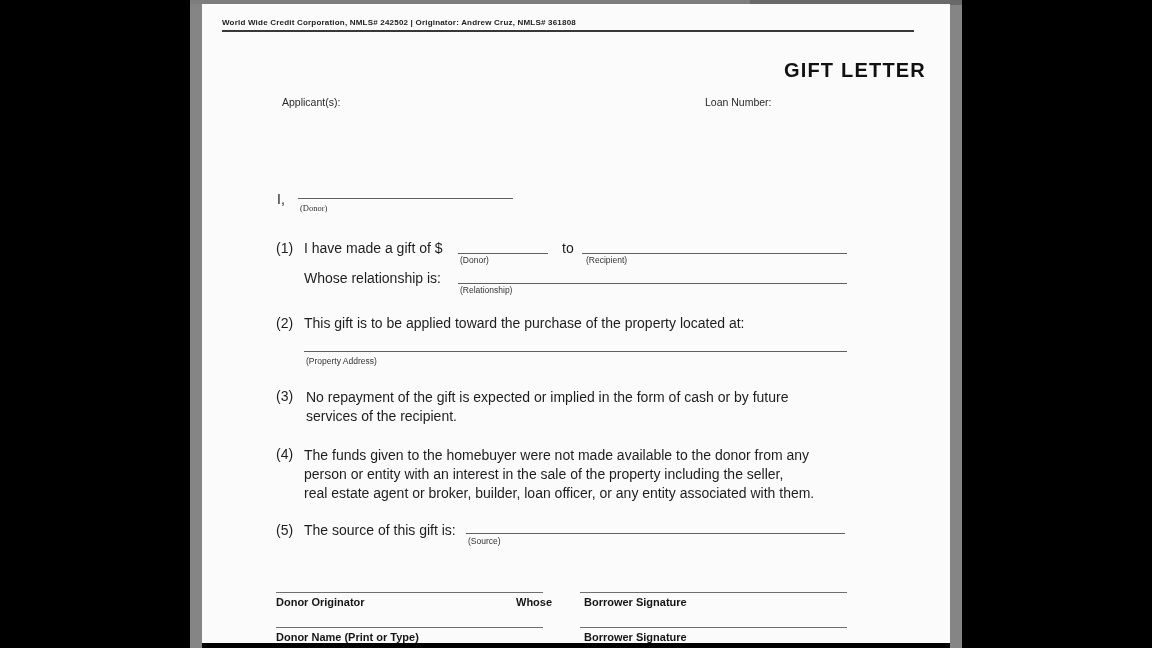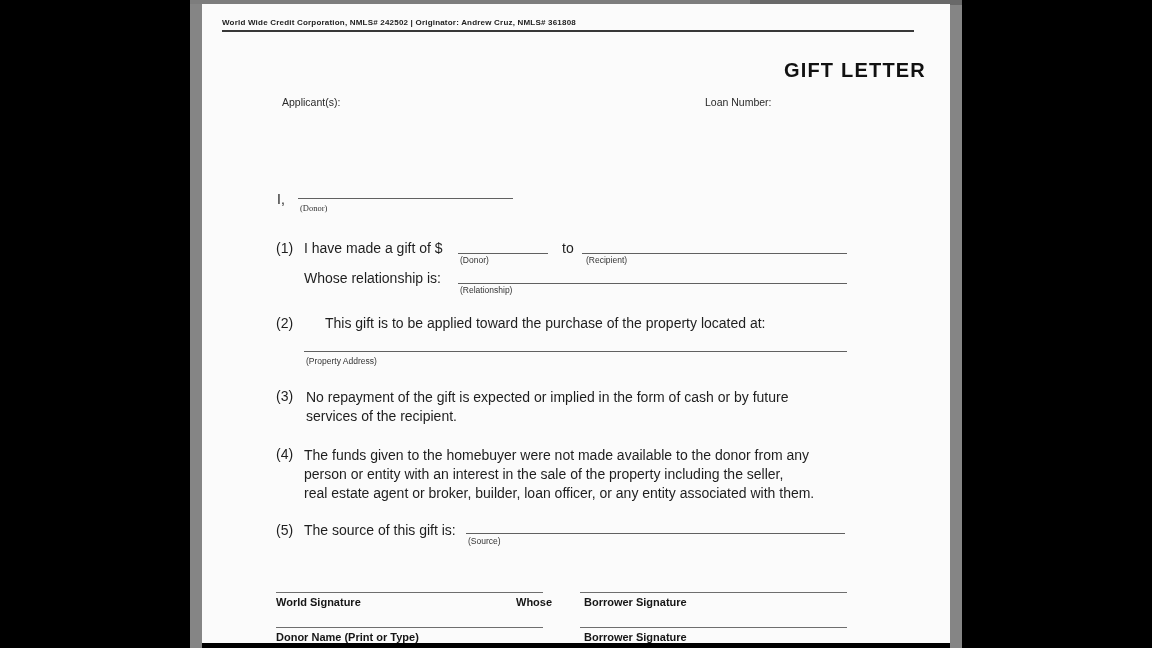--- a/index.html
+++ b/index.html
@@ -49,21 +49,21 @@
   .ul-amount{left:256px;top:249px;width:90px;}
   .t1-to{left:360px;top:236px;}
   .ul-recipient{left:380px;top:249px;width:265px;}
   .hint-amount{left:258px;top:251px;}
   .hint-recipient{left:384px;top:251px;}
   .t1b{left:102px;top:266px;}
   .ul-relationship{left:256px;top:279px;width:389px;}
   .hint-relationship{left:258px;top:281px;}
 
   
-  .n2{left:74px;top:311px;}  .t2{left:102px;top:311px;margin-left:21px;}
+  .n2{left:74px;top:311px;}  .t2{left:102px;top:311px;}
   .ul-property{left:102px;top:347px;width:543px;}
   .hint-property{left:104px;top:352px;}
 
   
   .n3{left:74px;top:384px;}  .t3{left:104px;top:384px;}
 
   
   .n4{left:74px;top:442px;}  .t4{left:102px;top:442px;}
 
   
@@ -127,21 +127,21 @@
 person or entity with an interest in the sale of the property including the seller,
 real estate agent or broker, builder, loan officer, or any entity associated with them.</div>
 
     <div class="abs t n5">(5)</div>
     <div class="abs t t5">The source of this gift is:</div>
     <div class="abs uline ul-source"></div>
     <div class="abs hint hint-source">(Source)</div>
 
     <div class="abs sigline sig-l1"></div>
     <div class="abs sigline sig-r1"></div>
-    <div class="abs siglbl lbl-donorsig">World Signature</div>
+    <div class="abs siglbl lbl-donorsig">Donor Originator</div>
     <div class="abs siglbl lbl-date">Whose</div>
     <div class="abs siglbl lbl-borrowersig1">Borrower Signature</div>
 
     <div class="abs sigline sig-l2"></div>
     <div class="abs sigline sig-r2"></div>
     <div class="abs siglbl lbl-donorname">Donor Name (Print or Type)</div>
     <div class="abs siglbl lbl-borrowersig2">Borrower Signature</div>
 
   </div>
 </div>

